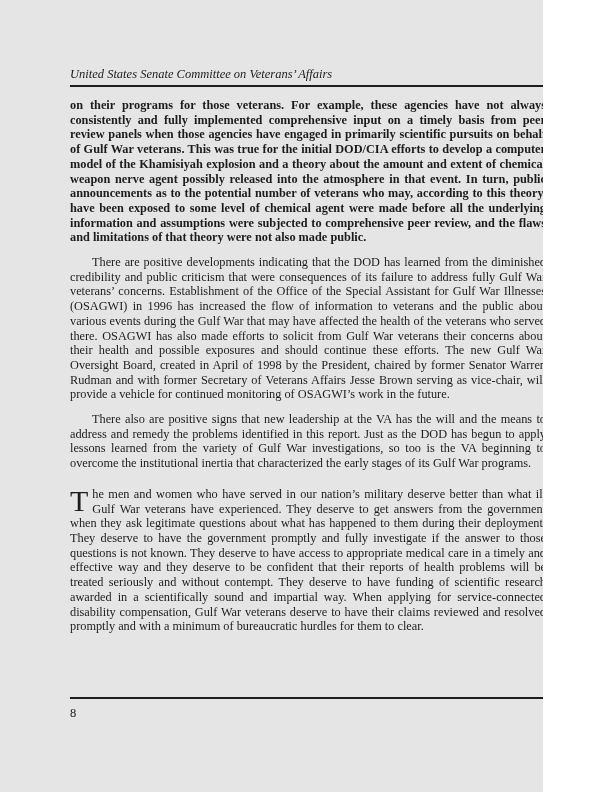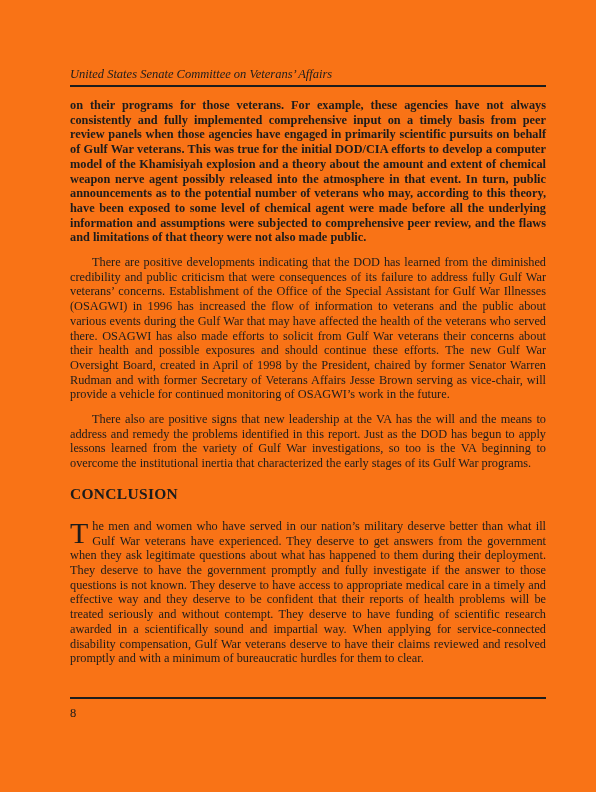--- a/index.html
+++ b/index.html
@@ -2,23 +2,23 @@
 <html><head>
 <meta charset="utf-8">
 <style>
   html, body {
     margin: 0;
     padding: 0;
     background: #ffffff;
   }
   .page {
     position: relative;
-    width: 596px;
+    width: 543px;
     height: 792px;
-    background: #f97316;
+    background: #e5e5e5;
     font-family: "Liberation Serif", "DejaVu Serif", serif;
     color: #1c1c1c;
     overflow: hidden;
   }
   .content {
     position: absolute;
     left: 70px;
     top: 67px;
     width: 476px;
   }
@@ -79,21 +79,20 @@
     <div class="running-header">
       <span>United States Senate Committee on Veterans’ Affairs</span>
     </div>
 
     <p class="para first">on their programs for those veterans. For example, these agencies have not always consistently and fully implemented comprehensive input on a timely basis from peer review panels when those agencies have engaged in primarily scientific pursuits on behalf of Gulf War veterans. This was true for the initial DOD/CIA efforts to develop a computer model of the Khamisiyah explosion and a theory about the amount and extent of chemical weapon nerve agent possibly released into the atmosphere in that event. In turn, public announcements as to the potential number of veterans who may, according to this theory, have been exposed to some level of chemical agent were made before all the underlying information and assumptions were subjected to comprehensive peer review, and the flaws and limitations of that theory were not also made public.</p>
 
     <p class="para indent">There are positive developments indicating that the DOD has learned from the diminished credibility and public criticism that were consequences of its failure to address fully Gulf War veterans’ concerns. Establishment of the Office of the Special Assistant for Gulf War Illnesses (OSAGWI) in 1996 has increased the flow of information to veterans and the public about various events during the Gulf War that may have affected the health of the veterans who served there. OSAGWI has also made efforts to solicit from Gulf War veterans their concerns about their health and possible exposures and should continue these efforts. The new Gulf War Oversight Board, created in April of 1998 by the President, chaired by former Senator Warren Rudman and with former Secretary of Veterans Affairs Jesse Brown serving as vice-chair, will provide a vehicle for continued monitoring of OSAGWI’s work in the future.</p>
 
     <p class="para indent">There also are positive signs that new leadership at the VA has the will and the means to address and remedy the problems identified in this report. Just as the DOD has begun to apply lessons learned from the variety of Gulf War investigations, so too is the VA beginning to overcome the institutional inertia that characterized the early stages of its Gulf War programs.</p>
 
-    <h1 class="conclusion-heading">CONCLUSION</h1>
 
     <p class="para dropcap">The men and women who have served in our nation’s military deserve better than what ill Gulf War veterans have experienced. They deserve to get answers from the government when they ask legitimate questions about what has happened to them during their deployment. They deserve to have the government promptly and fully investigate if the answer to those questions is not known. They deserve to have access to appropriate medical care in a timely and effective way and they deserve to be confident that their reports of health problems will be treated seriously and without contempt. They deserve to have funding of scientific research awarded in a scientifically sound and impartial way. When applying for service-connected disability compensation, Gulf War veterans deserve to have their claims reviewed and resolved promptly and with a minimum of bureaucratic hurdles for them to clear.</p>
 
   </div>
 
   <div class="footer">
     <div class="page-number">8</div>
   </div>
 </div>
 

